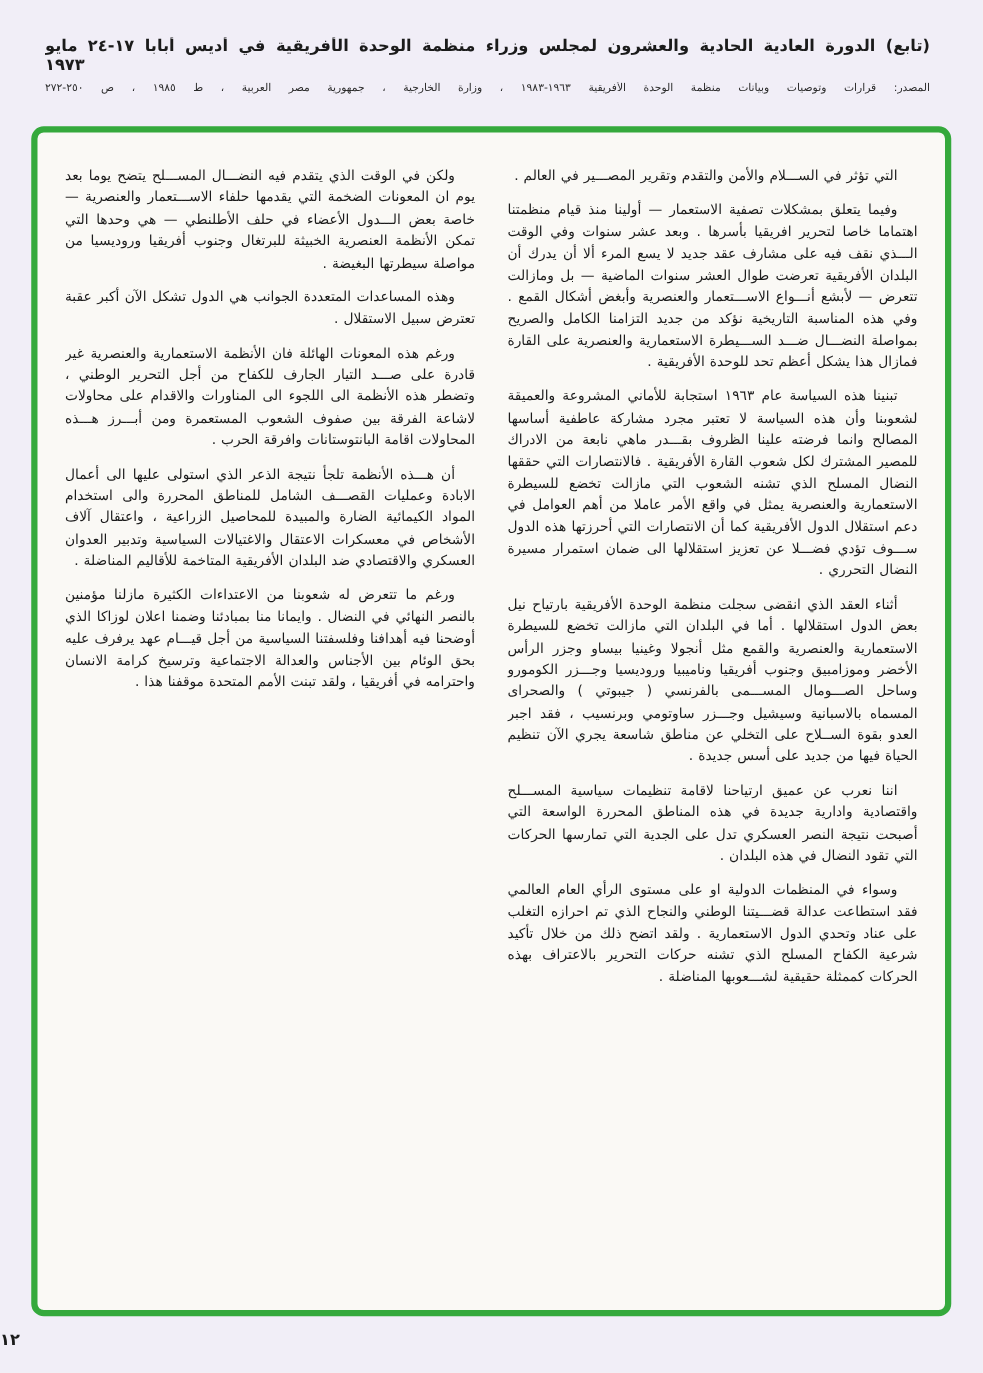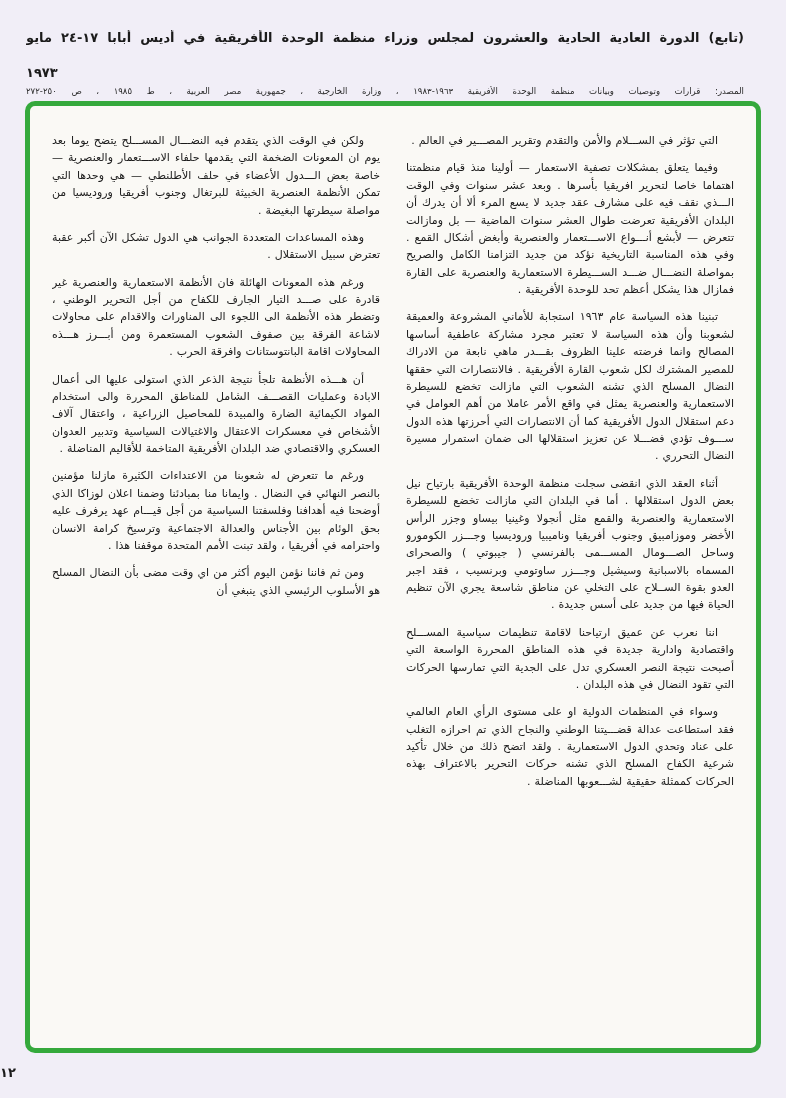--- a/index.html
+++ b/index.html
@@ -10,37 +10,37 @@
     color: #1b1b1b;
     overflow: hidden;
   }
   .page {
     position: relative;
     width: 786px; height: 1098px;
     background: #f1eef7;
   }
   .header {
     position: absolute;
-    top: 30px; left: 26px; right: 42px;
+    top: 30px; left: 36px; right: 42px;
     direction: rtl;
   }
   .title-line1 {
     font-weight: bold;
     font-size: 13px;
     letter-spacing: 0.2px;
     text-align: justify;
     text-align-last: justify;
     white-space: nowrap;
     overflow: hidden;
   }
   .title-line2 {
     font-weight: bold;
     font-size: 13px;
     text-align: left;
-    margin-top: 20px;
+    margin-top: 0;
   }
   .source-line {
     margin-top: 6px;
     font-size: 8.6px;
     font-weight: normal;
     color: #2a2a2a;
     text-align: justify;
     text-align-last: justify;
     white-space: nowrap;
     overflow: hidden;
@@ -107,21 +107,20 @@
         <p>اننا نعرب عن عميق ارتياحنا لاقامة تنظيمات سياسية المســـلح واقتصادية وادارية جديدة في هذه المناطق المحررة الواسعة التي أصبحت نتيجة النصر العسكري تدل على الجدية التي تمارسها الحركات التي تقود النضال في هذه البلدان .</p>
         <p>وسواء في المنظمات الدولية او على مستوى الرأي العام العالمي فقد استطاعت عدالة قضـــيتنا الوطني والنجاح الذي تم احرازه التغلب على عناد وتحدي الدول الاستعمارية . ولقد اتضح ذلك من خلال تأكيد شرعية الكفاح المسلح الذي تشنه حركات التحرير بالاعتراف بهذه الحركات كممثلة حقيقية لشـــعوبها المناضلة .</p>
       </div>
 
       <div class="col">
         <p>ولكن في الوقت الذي يتقدم فيه النضـــال المســـلح يتضح يوما بعد يوم ان المعونات الضخمة التي يقدمها حلفاء الاســـتعمار والعنصرية — خاصة بعض الـــدول الأعضاء في حلف الأطلنطي — هي وحدها التي تمكن الأنظمة العنصرية الخبيثة للبرتغال وجنوب أفريقيا وروديسيا من مواصلة سيطرتها البغيضة .</p>
         <p>وهذه المساعدات المتعددة الجوانب هي الدول تشكل الآن أكبر عقبة تعترض سبيل الاستقلال .</p>
         <p>ورغم هذه المعونات الهائلة فان الأنظمة الاستعمارية والعنصرية غير قادرة على صـــد التيار الجارف للكفاح من أجل التحرير الوطني ، وتضطر هذه الأنظمة الى اللجوء الى المناورات والاقدام على محاولات لاشاعة الفرقة بين صفوف الشعوب المستعمرة ومن أبـــرز هـــذه المحاولات اقامة البانتوستانات وافرقة الحرب .</p>
         <p>أن هـــذه الأنظمة تلجأ نتيجة الذعر الذي استولى عليها الى أعمال الابادة وعمليات القصـــف الشامل للمناطق المحررة والى استخدام المواد الكيمائية الضارة والمبيدة للمحاصيل الزراعية ، واعتقال آلاف الأشخاص في معسكرات الاعتقال والاغتيالات السياسية وتدبير العدوان العسكري والاقتصادي ضد البلدان الأفريقية المتاخمة للأقاليم المناضلة .</p>
         <p>ورغم ما تتعرض له شعوبنا من الاعتداءات الكثيرة مازلنا مؤمنين بالنصر النهائي في النضال . وايمانا منا بمبادئنا وضمنا اعلان لوزاكا الذي أوضحنا فيه أهدافنا وفلسفتنا السياسية من أجل قيـــام عهد يرفرف عليه بحق الوئام بين الأجناس والعدالة الاجتماعية وترسيخ كرامة الانسان واحترامه في أفريقيا ، ولقد تبنت الأمم المتحدة موقفنا هذا .</p>
-        <p>ومن ثم فاننا نؤمن اليوم أكثر من اي وقت مضى بأن النضال المسلح هو الأسلوب الرئيسي الذي ينبغي أن</p>
       </div>
 
     </div>
   </div>
 
   <div class="footer">١٢</div>
 
 </div>
 
 </body></html>

